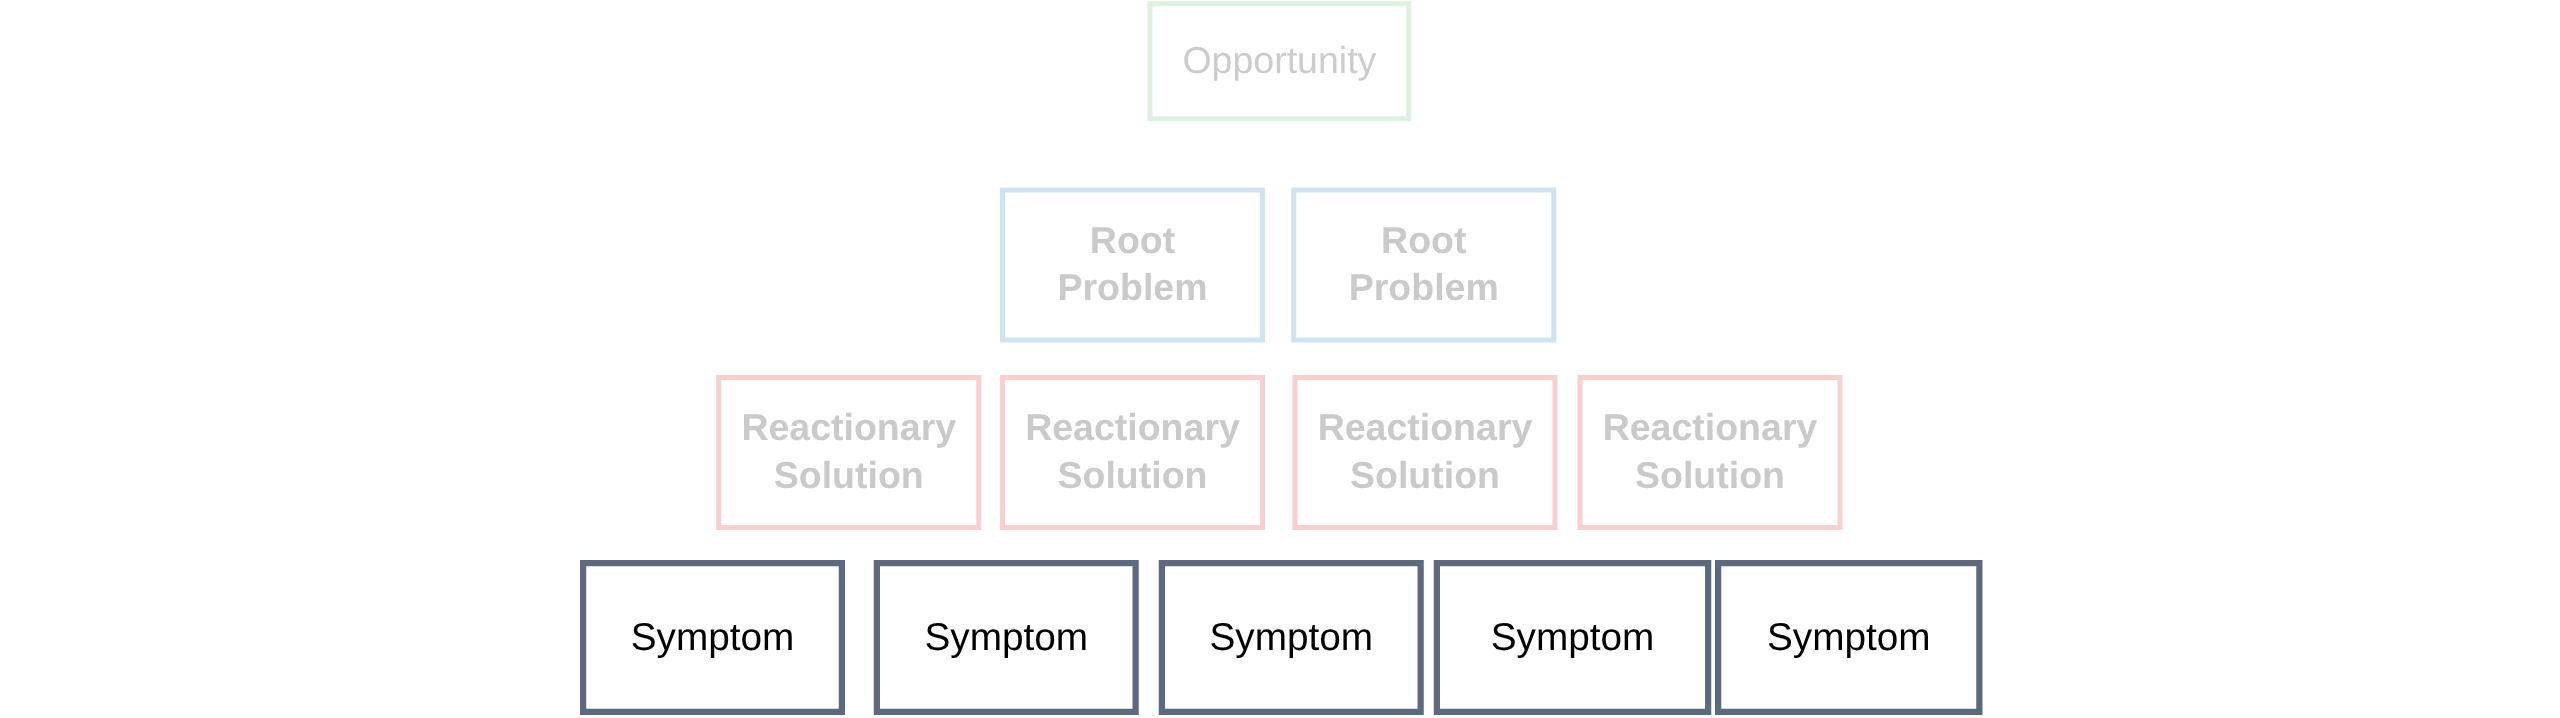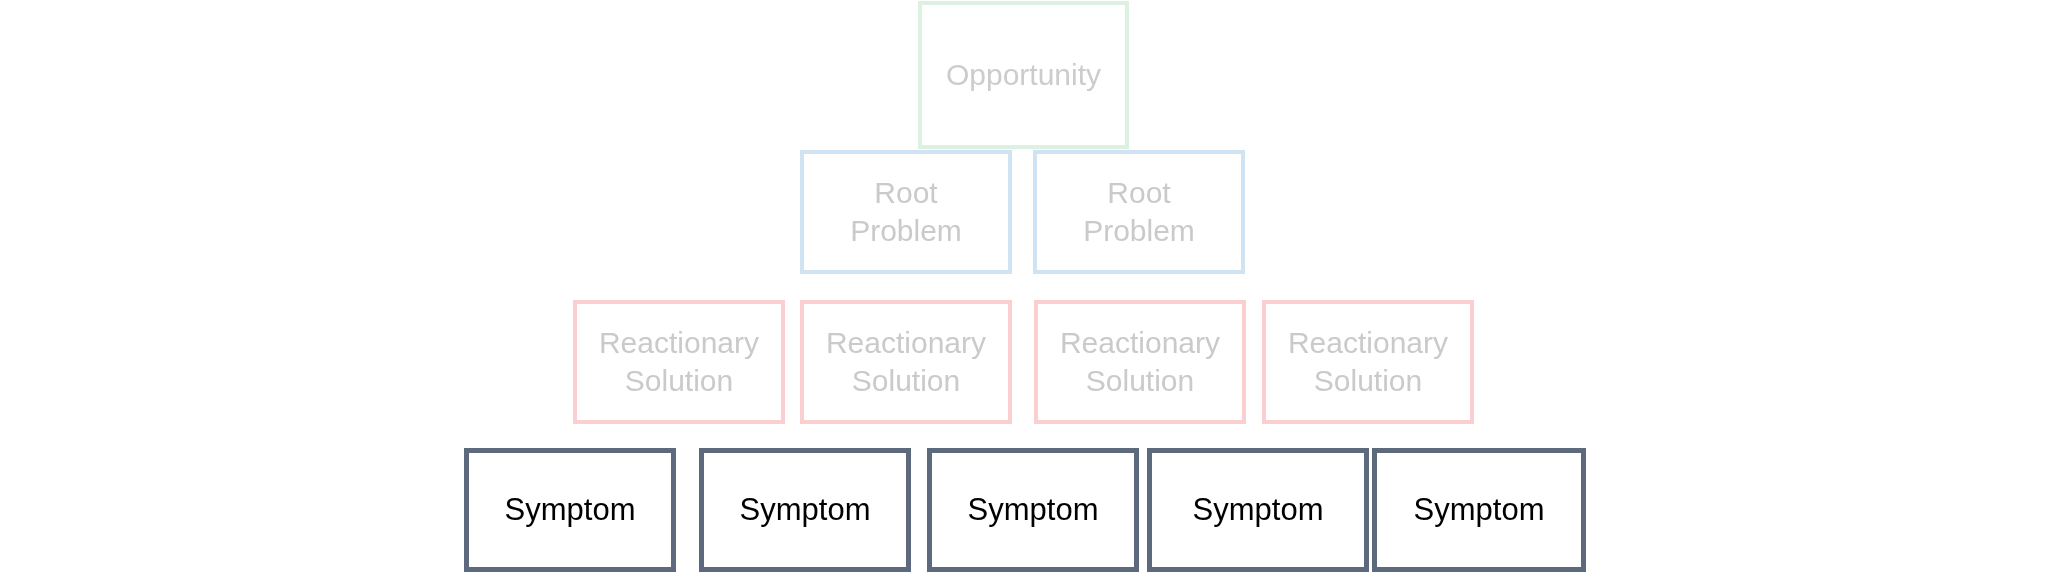--- a/index.html
+++ b/index.html
@@ -43,45 +43,45 @@
     color: #cccccc;
     font-size: 30px;
     font-weight: 400;
   }
 
   
   .tier-root-problem {
     border: 4px solid #cfe3f2;
     color: #cacaca;
     font-size: 30px;
-    font-weight: 400;
+    font-weight: 700;
   }
 
   
   .tier-reactionary-solution {
     border: 4px solid #f9cfcf;
     color: #cacaca;
     font-size: 30px;
-    font-weight: 400;
+    font-weight: 700;
   }
 
   
   .tier-symptom {
     border: 5px solid #5d6a7e;
     color: #000000;
     font-size: 31px;
     font-weight: 400;
   }
 </style>
 </head>
 <body>
 
 <div id="pyramid-diagram">
 
-  <div class="node tier-opportunity" style="left:918px; top:1px; width:211px; height:148px;">
+  <div class="node tier-opportunity" style="left:918px; top:1px; width:211px; height:96px;">
     <span class="node-label">Opportunity</span>
   </div>
 
   <div class="node tier-root-problem" style="left:800px; top:150px; width:212px; height:124px;">
     <span class="node-label">Root
 Problem</span>
   </div>
   <div class="node tier-root-problem" style="left:1033px; top:150px; width:212px; height:124px;">
     <span class="node-label">Root
 Problem</span>

